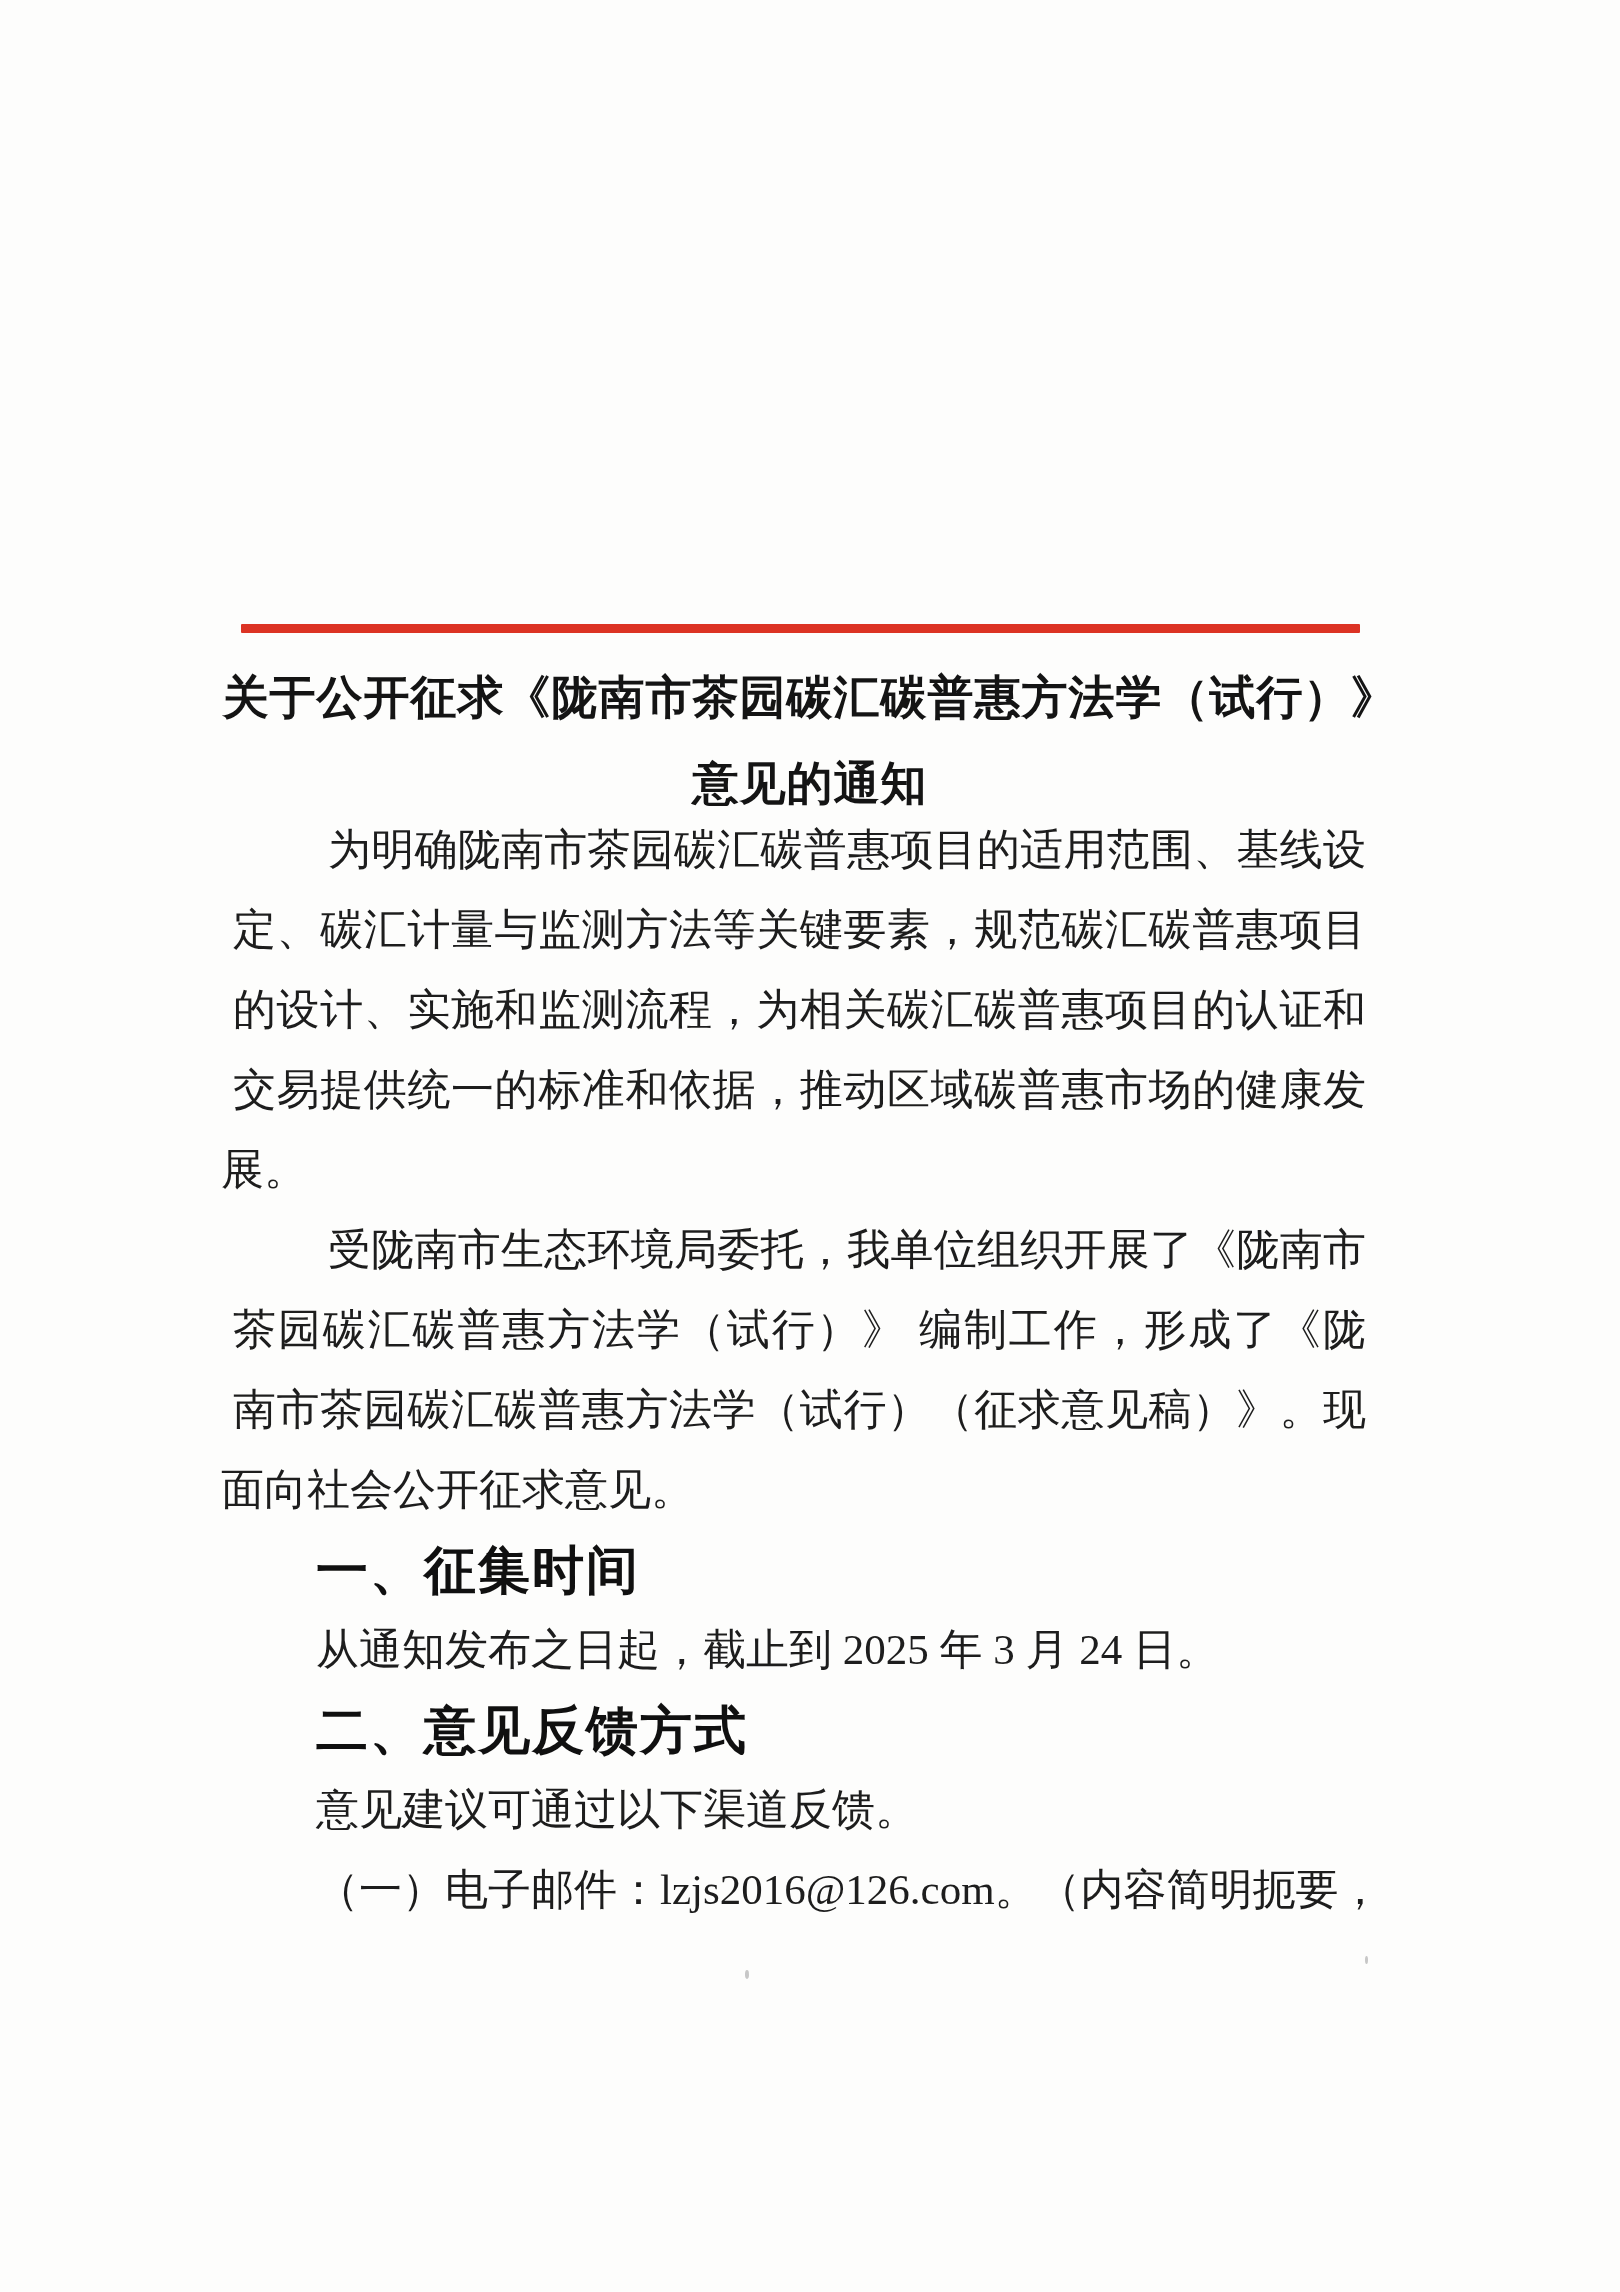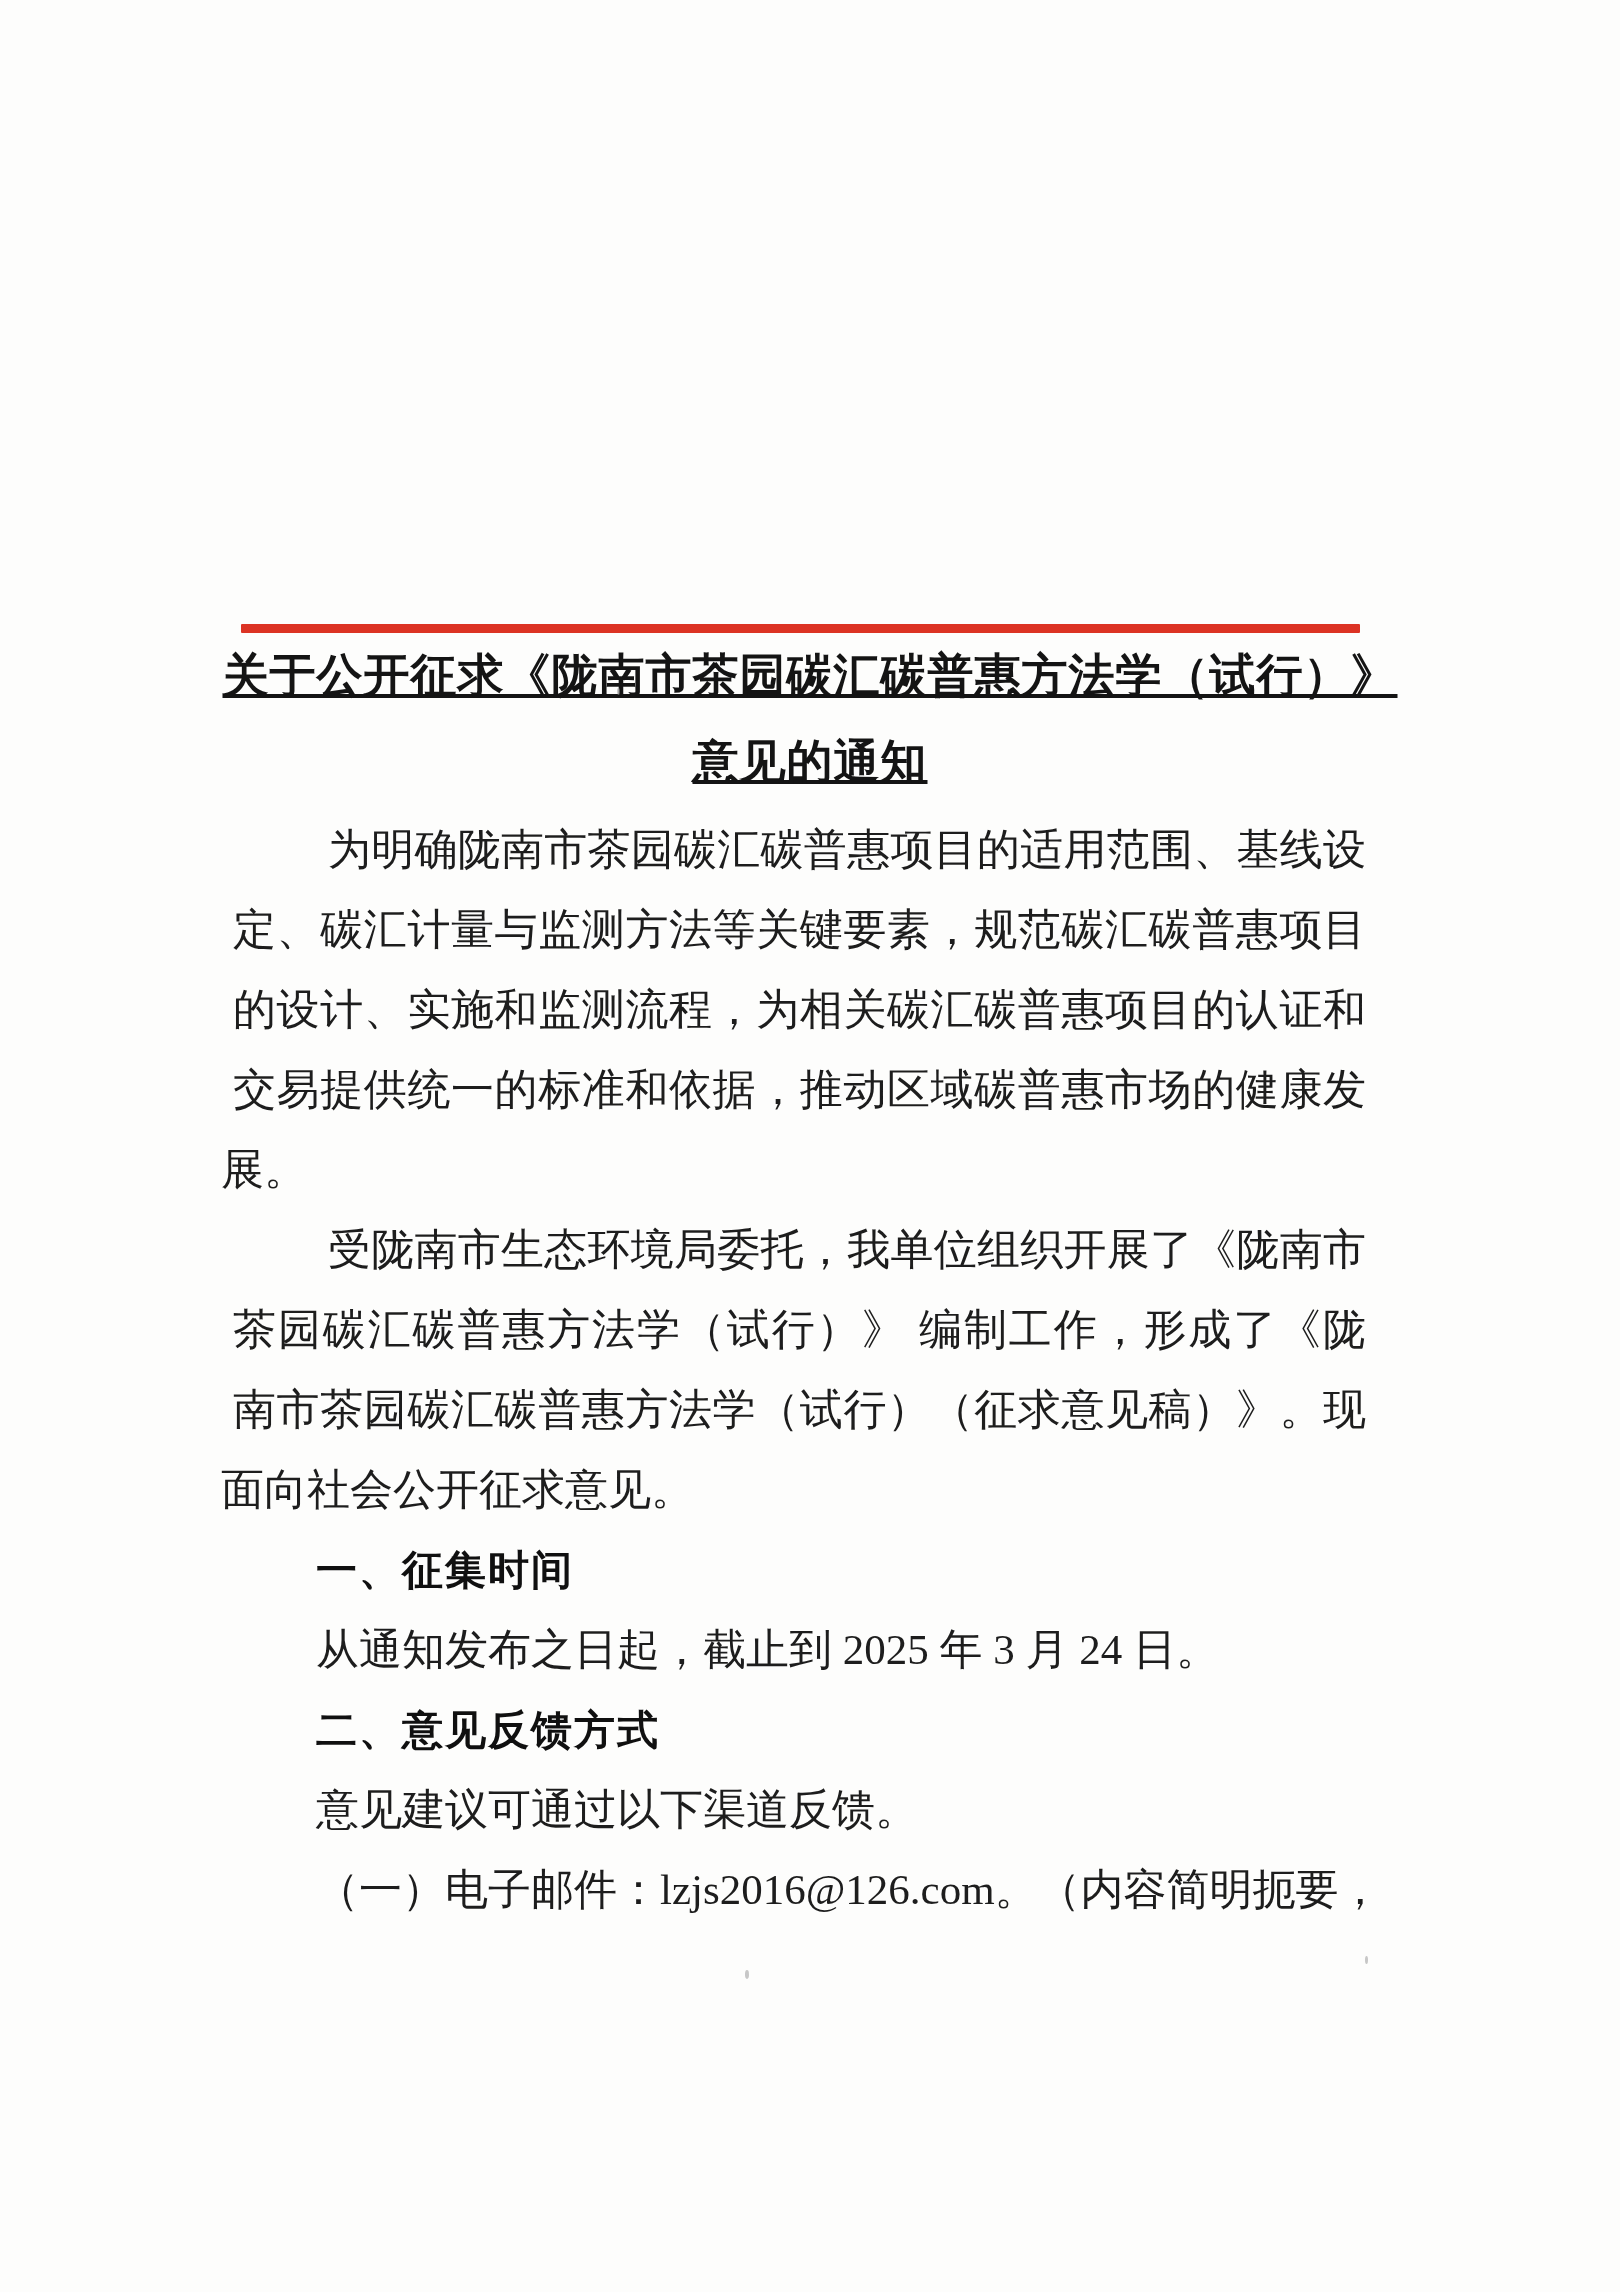--- a/index.html
+++ b/index.html
@@ -29,26 +29,25 @@
   }
   
   .red-rule{
     position:absolute;left:241px;top:624px;
     width:1119px;height:8.8px;
     background:#dc3324;
     border-radius:1px;
   }
   
   .title-block{
-    position:absolute;left:0px;top:633px;width:1620px;
+    position:absolute;left:0px;top:655px;width:1620px;
     text-align:center;
     color:#141414;
     font-weight:bold;
     font-family:"Liberation Serif", serif;
-    text-decoration:underline;
   }
   .title-line{
     line-height:86px;
     font-size:46px;
     letter-spacing:1px;
     white-space:nowrap;
   }
   
   .body-block{
     position:absolute;left:221px;top:810px;width:1145px;
@@ -57,21 +56,21 @@
     color:#1d1d1d;
     font-family:"Liberation Serif", serif;
   }
   .line{min-height:80px;}
   .ind{text-indent:95px;}
   .fill{text-align:justify;text-align-last:justify;margin-left:12px;}
   .nowrap{white-space:nowrap;}
   .heading{
     font-family:"Liberation Sans", sans-serif;
     font-weight:bold;
-    font-size:41px;
+    font-size:52px;
     color:#101010;
     letter-spacing:2px;
   }
   
   .speck{position:absolute;background:#9a9a9a;border-radius:50%;opacity:.55;}
   .s1{left:745px;top:1970px;width:3.9px;height:8.8px;}
   .s2{left:1365px;top:1956px;width:2.9px;height:7.8px;}
   .s3{left:617px;top:688px;width:2.9px;height:6.9px;}
 </style>
 </head>

